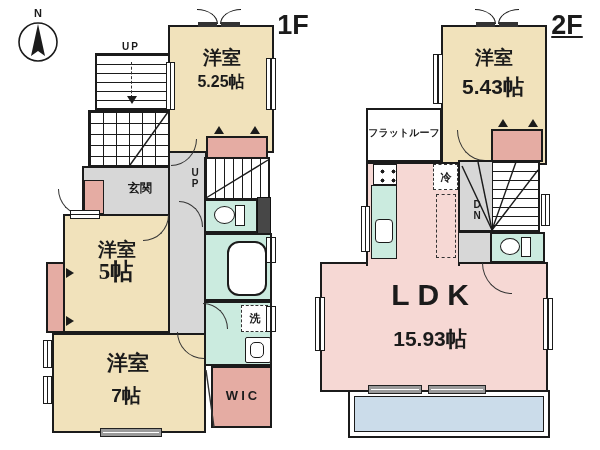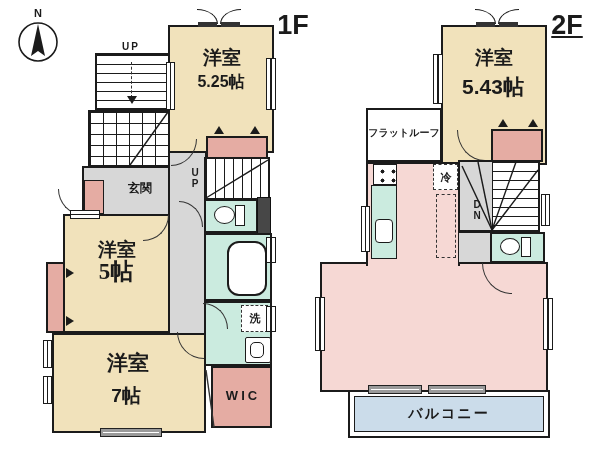--- a/index.html
+++ b/index.html
@@ -156,24 +156,25 @@
   <div class="room gray" style="left:458px;top:160px;width:82px;height:72px;"></div>
   <div class="abs white treads-h" style="left:492px;top:162px;width:46px;height:68px;border-left:1.5px solid #1b1b1b;"></div>
   <div class="vtext" style="left:471px;top:200px;font-size:10px;">DN</div>
 
   <div class="room gray thin" style="left:458px;top:232px;width:34px;height:31px;"></div>
   <div class="room teal" style="left:490px;top:232px;width:55px;height:31px;"></div>
   <div class="bowl" style="left:500px;top:238px;width:20px;height:17px;"></div>
   <div class="tank" style="left:521px;top:237px;width:10px;height:20px;"></div>
   <div class="arc arc-bl" style="left:482px;top:263px;width:30px;height:31px;"></div>
 
+  <div class="lblc" style="left:434px;top:280px;font-size:30px;letter-spacing:8px;">LDK</div>
+  <div class="lblc" style="left:430px;top:328px;font-size:21px;">15.93帖</div>
 
   <div class="room white" style="left:348px;top:390px;width:202px;height:48px;"></div>
   <div class="abs blue" style="left:354px;top:396px;width:190px;height:36px;border:1.4px solid #1b1b1b;"></div>
-  <div class="lblc" style="left:449px;top:406px;font-size:14px;letter-spacing:2px;">バルコニー</div>
 
   <div class="win-v" style="left:433px;top:54px;width:10px;height:50px;"></div>
   <div class="win-v" style="left:361px;top:206px;width:9px;height:46px;"></div>
   <div class="win-v" style="left:315px;top:297px;width:10px;height:54px;"></div>
   <div class="win-v" style="left:543px;top:298px;width:10px;height:52px;"></div>
   <div class="win-v" style="left:541px;top:194px;width:9px;height:32px;"></div>
   <div class="slide-h" style="left:368px;top:385px;width:54px;height:9px;"></div>
   <div class="slide-h" style="left:428px;top:385px;width:58px;height:9px;"></div>
 
   <svg class="overlay" width="600" height="450">

